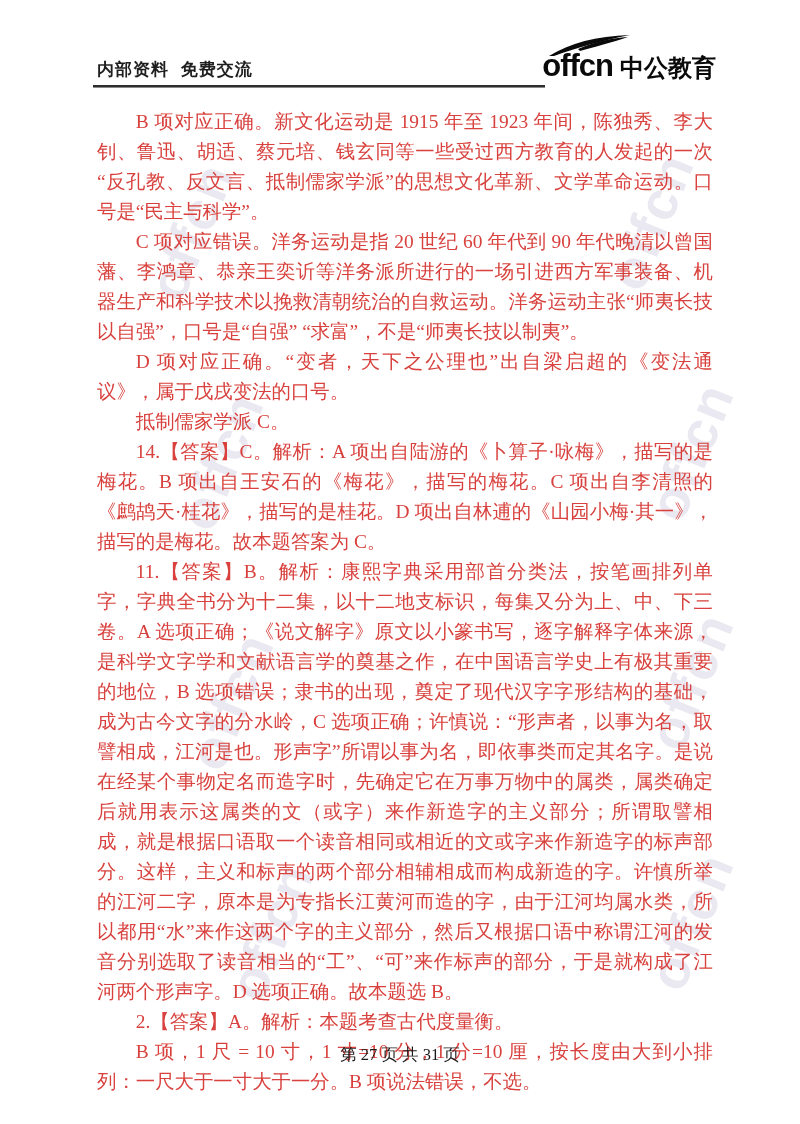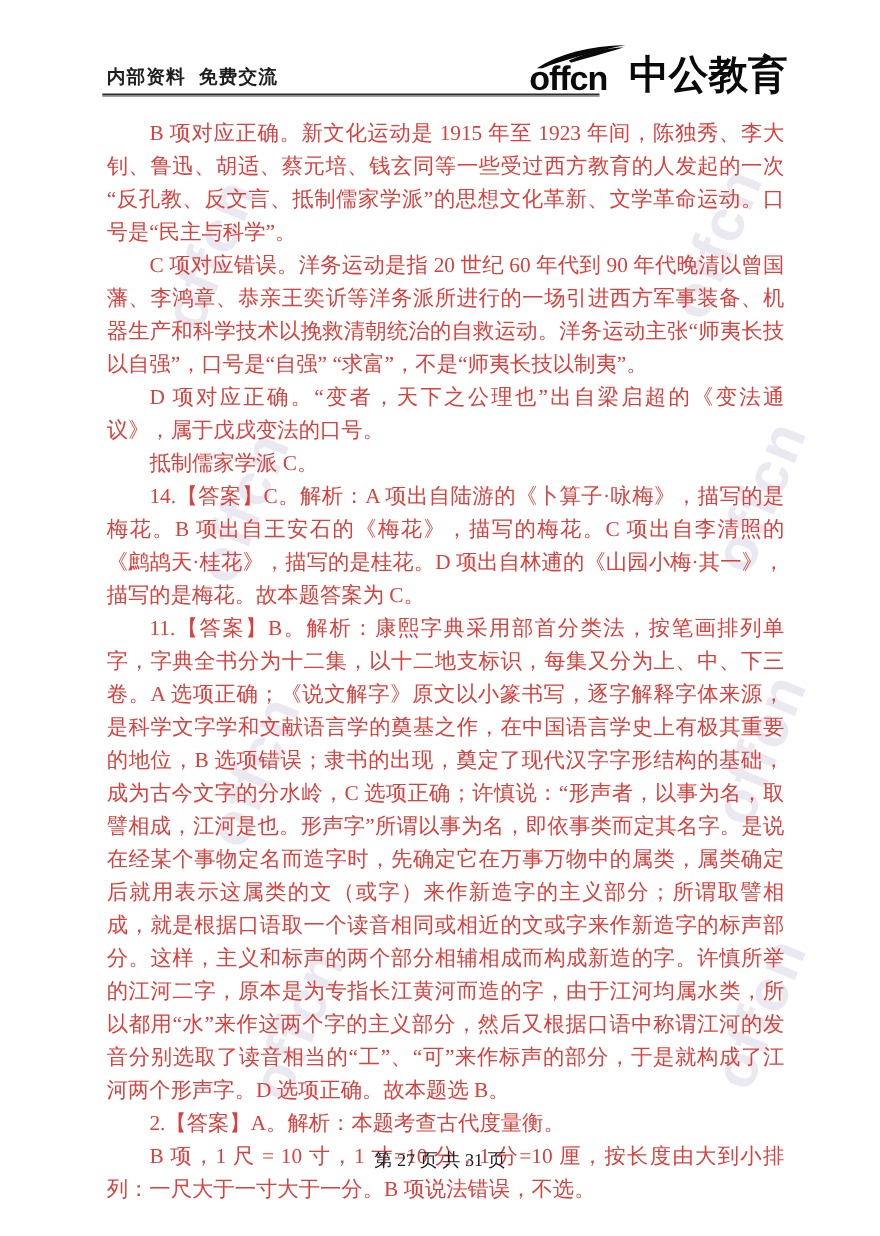--- a/index.html
+++ b/index.html
@@ -46,21 +46,21 @@
   }
   .logo-latin-wrap { position:relative; display:inline-block; }
   .logo-swoosh {
     position:absolute; left:6px; top:-15px; width:84px; height:22px;
   }
   .logo-latin {
     font-size:31px; letter-spacing:-1px; line-height:1;
     display:inline-block; padding-bottom:2px;
   }
   .logo-cjk {
-    font-size:36px; line-height:1; margin-left:20px;
+    font-size:24px; line-height:1; margin-left:7px;
     display:inline-block; padding-bottom:3px;
   }
   
   .body-text {
     position:absolute; left:97px; top:107px; width:616px;
     color:#d8413d;
     font-size:19.4px; line-height:30px;
     text-align:justify;
   }
   .body-text p { text-indent:2em; margin:0; }

